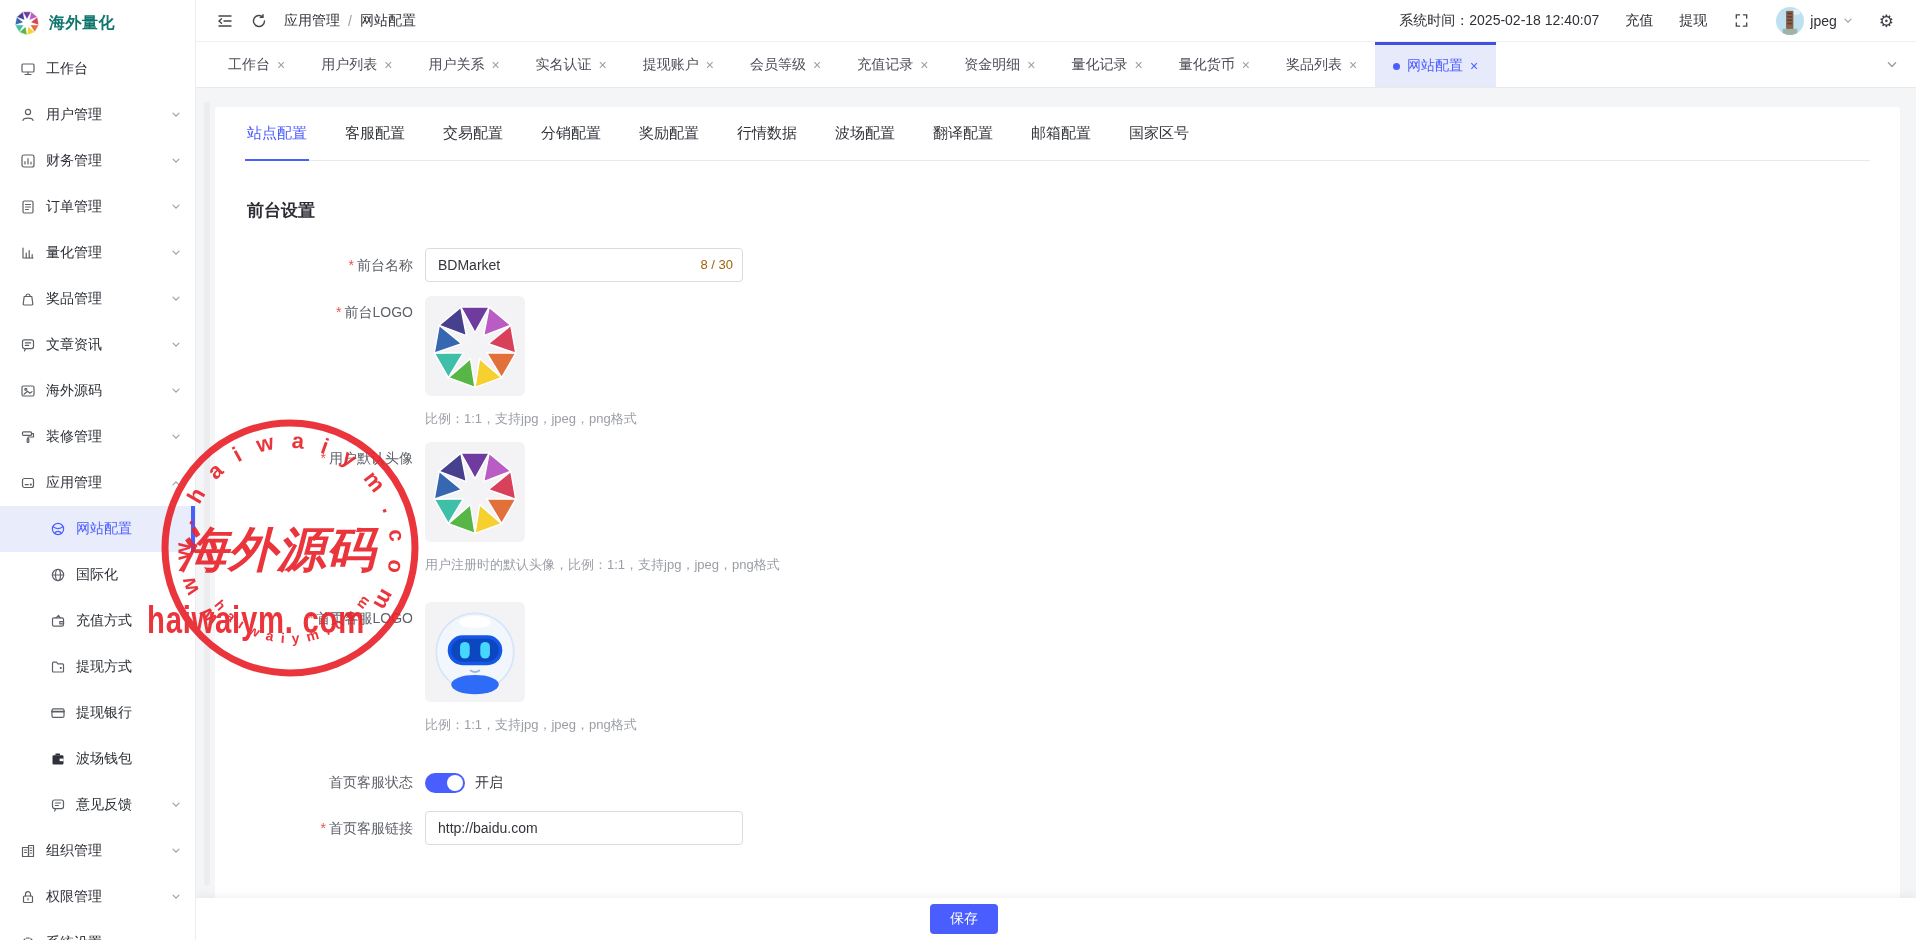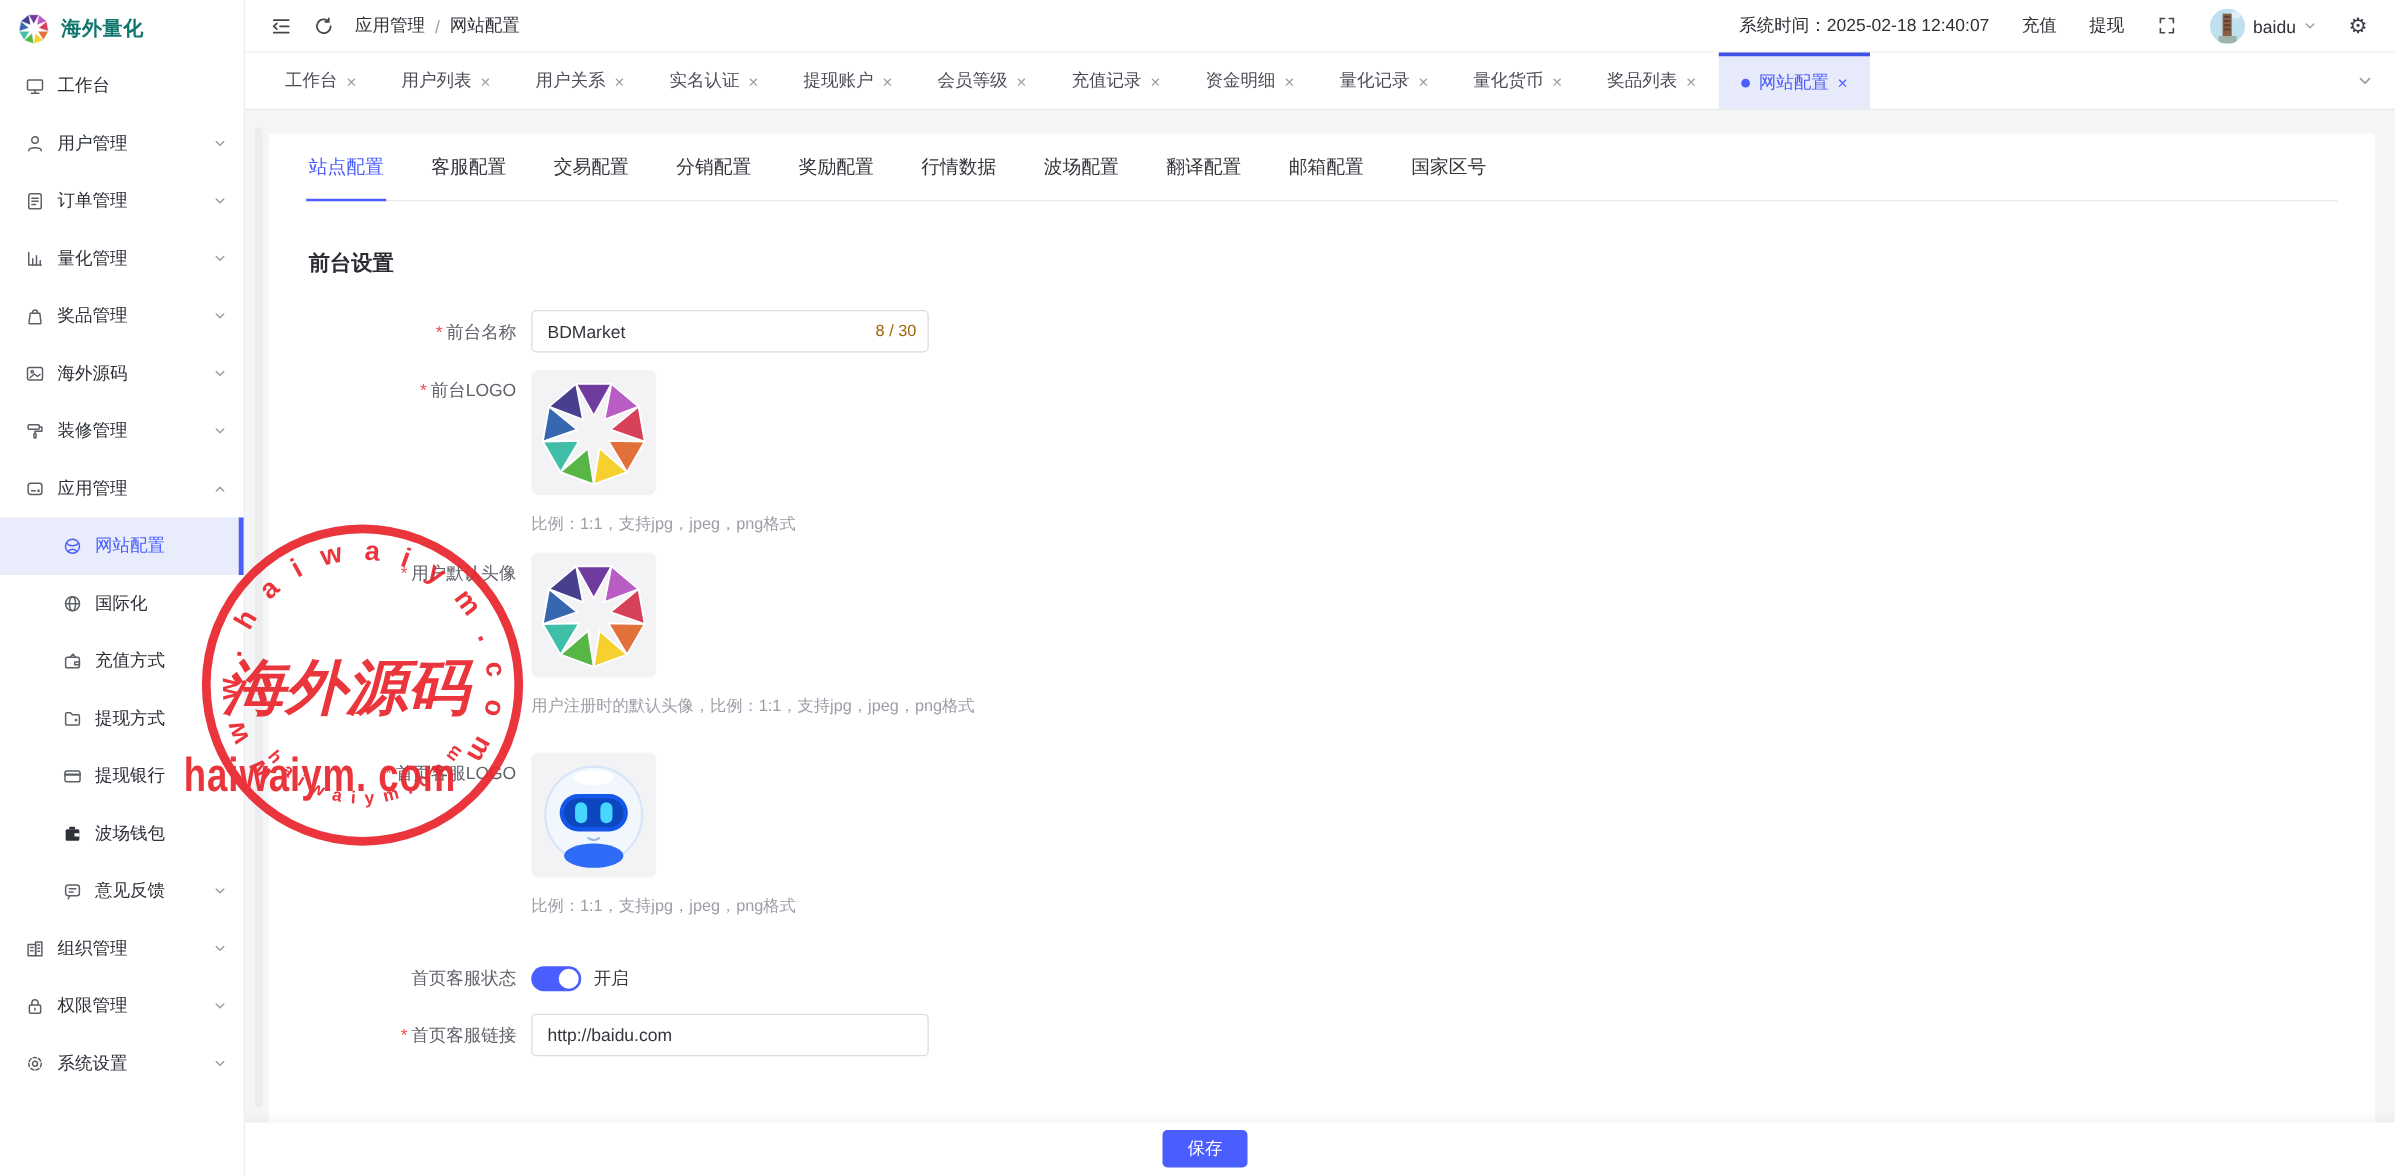--- a/index.html
+++ b/index.html
@@ -159,20 +159,32 @@
             <path d="M3,13.5 C3,10.3 13,10.3 13,13.5"></path>
           </svg>
         <span class="lab">用户管理</span>
         <span class="chev">
             <svg width="10" height="10" viewBox="0 0 10 10">
               <use href="#chevdown"></use>
             </svg>
           </span>
       </div>
 
+      <div class="mi">
+        <svg class="ic" width="16" height="16" viewBox="0 0 16 16">
+            <rect x="2" y="2" width="12" height="12" rx="2"></rect>
+            <path d="M5,11 V8.5 M8,11 V5.5 M11,11 V9.2"></path>
+          </svg>
+        <span class="lab">财务管理</span>
+        <span class="chev">
+            <svg width="10" height="10" viewBox="0 0 10 10">
+              <use href="#chevdown"></use>
+            </svg>
+          </span>
+      </div>
 
       <div class="mi">
         <svg class="ic" width="16" height="16" viewBox="0 0 16 16">
             <rect x="3" y="2" width="10" height="12" rx="1.5"></rect>
             <path d="M5.5,5.5 H10.5 M5.5,8 H10.5 M5.5,10.5 H8.5"></path>
           </svg>
         <span class="lab">订单管理</span>
         <span class="chev">
             <svg width="10" height="10" viewBox="0 0 10 10">
               <use href="#chevdown"></use>
@@ -199,20 +211,32 @@
             <path d="M6,5.5 V5 a2,2 0 0 1 4,0 V5.5"></path>
           </svg>
         <span class="lab">奖品管理</span>
         <span class="chev">
             <svg width="10" height="10" viewBox="0 0 10 10">
               <use href="#chevdown"></use>
             </svg>
           </span>
       </div>
 
+      <div class="mi">
+        <svg class="ic" width="16" height="16" viewBox="0 0 16 16">
+            <rect x="2.5" y="2.8" width="11" height="8.8" rx="2"></rect>
+            <path d="M5.5,11.6 L4.5,14 M5.3,5.8 H10.7 M5.3,8.4 H8.6"></path>
+          </svg>
+        <span class="lab">文章资讯</span>
+        <span class="chev">
+            <svg width="10" height="10" viewBox="0 0 10 10">
+              <use href="#chevdown"></use>
+            </svg>
+          </span>
+      </div>
 
       <div class="mi">
         <svg class="ic" width="16" height="16" viewBox="0 0 16 16">
             <rect x="2" y="3" width="12" height="10" rx="1.5"></rect>
             <circle cx="5.8" cy="6.3" r="1"></circle>
             <path d="M4,11.2 L7.5,8.2 L10,10.2 L12,8.6"></path>
           </svg>
         <span class="lab">海外源码</span>
         <span class="chev">
             <svg width="10" height="10" viewBox="0 0 10 10">
@@ -373,21 +397,21 @@
         <span>系统时间：2025-02-18 12:40:07</span>
         <span class="linklike">充值</span>
         <span class="linklike">提现</span>
         <svg width="17" height="17" viewBox="0 0 18 18" fill="none" stroke="#44474d" stroke-width="1.4" stroke-linecap="round">
             <path d="M7,3 H3.5 V6.5 M11,3 H14.5 V6.5 M7,15 H3.5 V11.5 M11,15 H14.5 V11.5"></path>
           </svg>
         <span class="userwrap">
           <span class="avatar"><svg width="28" height="28" viewBox="0 0 100 100">
                 <use href="#avatarg"></use>
               </svg></span>
-          <span>baidu</span>
+          <span>jpeg</span>
           <svg width="10" height="10" viewBox="0 0 10 10">
               <use href="#chevdown"></use>
             </svg>
         </span>
         <span class="gear">⚙</span>
       </div>
     </div>
 
     <div class="tabstrip">
       <div class="ttab">

